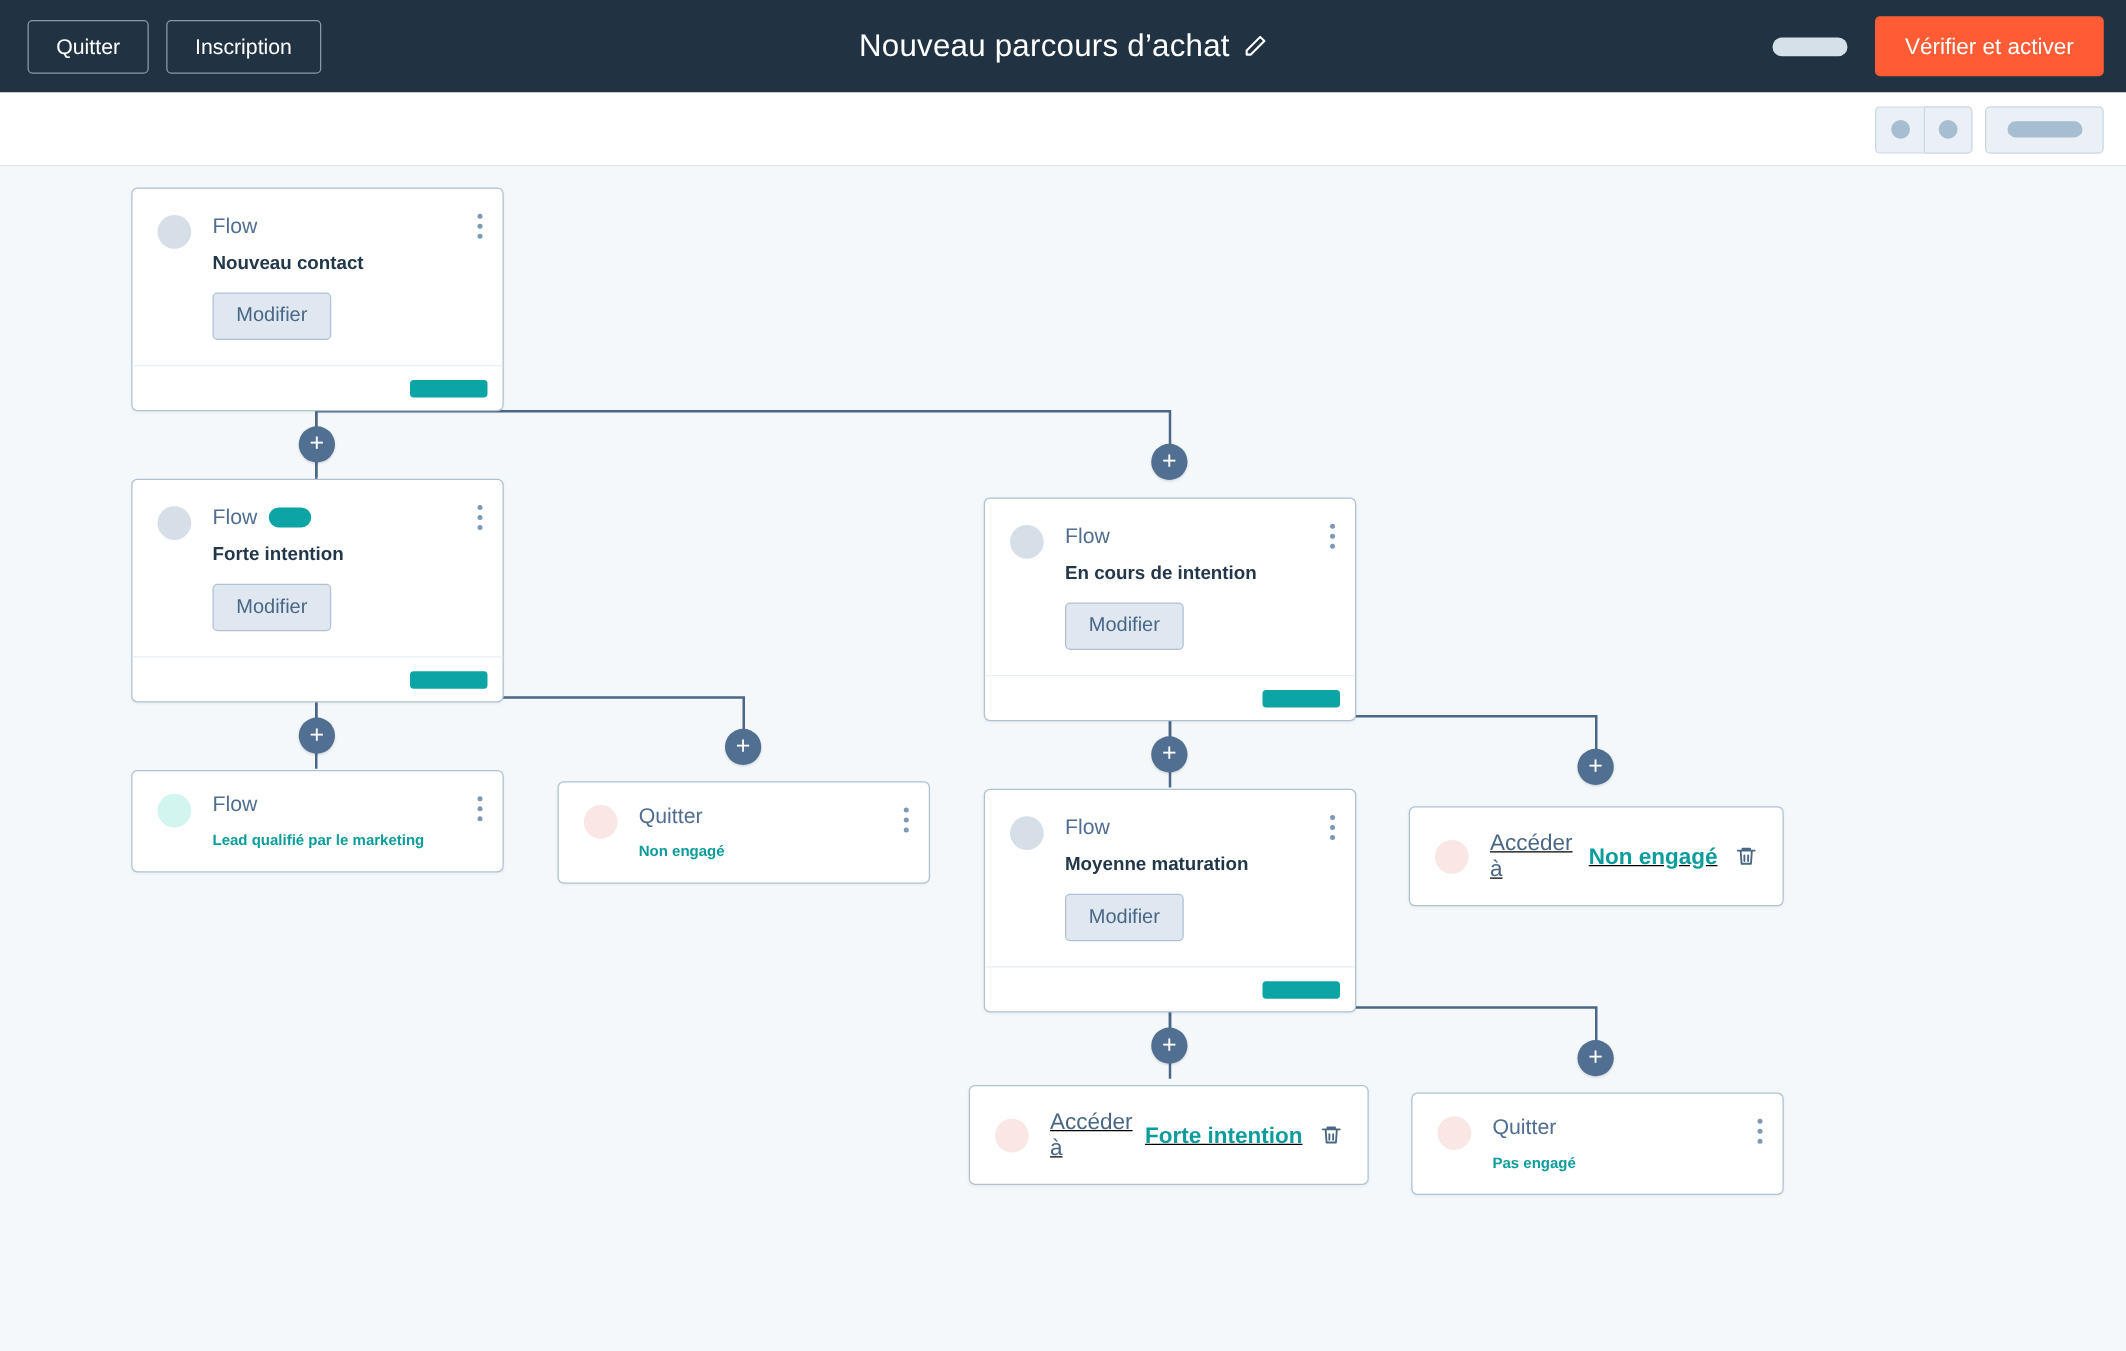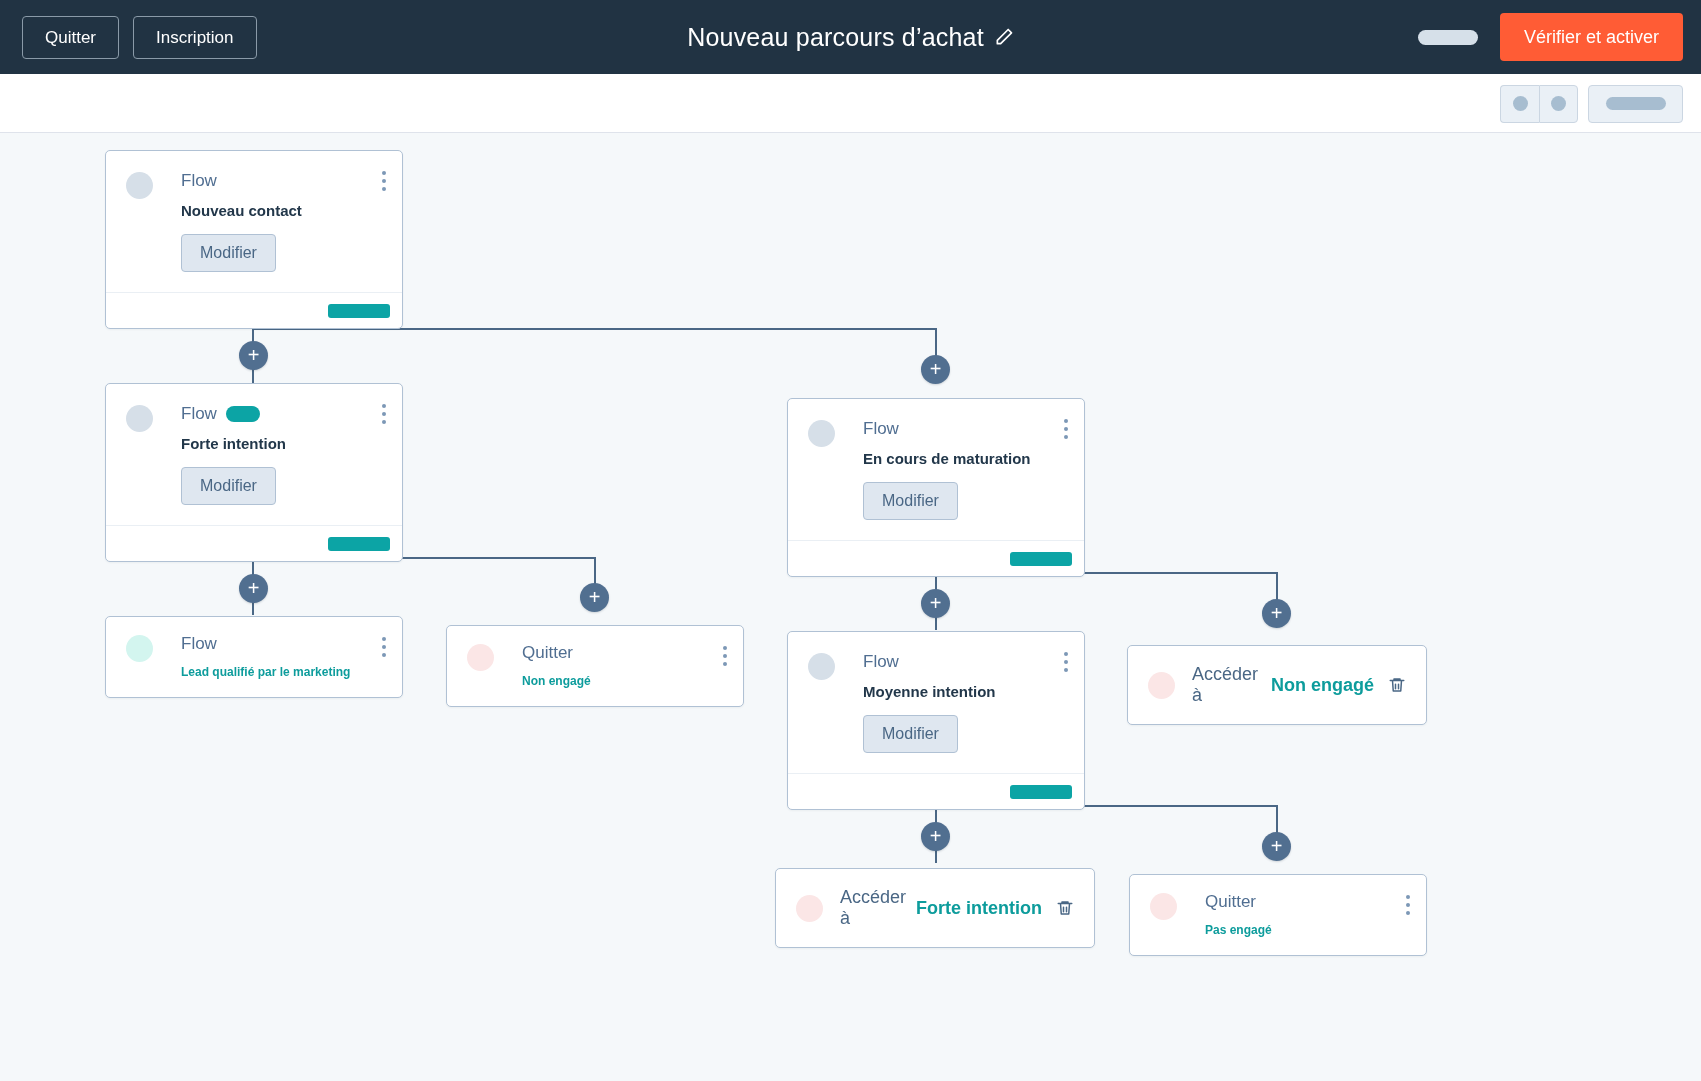--- a/index.html
+++ b/index.html
@@ -99,21 +99,21 @@
     box-shadow: 0 1px 2px rgba(33,51,67,.05);
   }
   .node-body { padding: 20px 22px 20px 20px; position: relative; }
   .node-head { display: flex; align-items: flex-start; }
   .node-circle {
     width: 27px; height: 27px; border-radius: 50%;
     background: #d6dfe8; flex: none; margin-top: 1px;
   }
   .node-circle.mint { background: #d3f5ef; }
   .node-circle.pink { background: #fbe6e6; }
-  .node-main { margin-left: 28px; }
+  .node-main { margin-left: 17px; }
   .node-kicker {
     font-size: 17px; color: #506e91; line-height: 1.2;
     display: flex; align-items: center; gap: 9px;
   }
   .kicker-badge { width: 34px; height: 16px; border-radius: 8px; background: #0ca4a5; }
   .node-title {
     font-size: 15px; font-weight: bold; color: #22374a;
     margin-top: 11px; line-height: 1.2; white-space: nowrap;
   }
   .edit-btn {
@@ -137,21 +137,21 @@
   .kebab i { width: 4px; height: 4px; border-radius: 50%; background: #7c98b6; display: block; }
 
   
   .leaf { padding: 17px 20px; }
   .leaf .node-head { align-items: flex-start; }
   .leaf-kicker { font-size: 17px; color: #506e91; line-height: 1.2; }
   .leaf-value {
     font-size: 12px; font-weight: bold; color: #0d9c9c;
     margin-top: 11px; line-height: 1.2; white-space: nowrap;
   }
-  .inline { padding: 18px 20px; }
+  .inline { padding: 18px 20px; text-decoration: underline; }
   .inline .row { display: flex; align-items: center; }
   .inline-label { font-size: 18px; color: #4a6785; margin-left: 17px; }
   .inline-value { font-size: 18px; font-weight: bold; color: #0d9c9c; margin-left: 9px; white-space: nowrap; }
   .trash-btn {
     margin-left: 14px; width: 20px; height: 20px; cursor: pointer;
     display: flex; align-items: center; justify-content: center;
   }
 
   
   .plus {
@@ -277,21 +277,21 @@
   </div>
 
   <div class="node" style="left:787px; top:265px; width:298px;">
     <div class="node-body">
       <div class="node-head">
         <div class="node-circle"></div>
         <div class="node-main">
           <div class="node-kicker">
             <span>Flow</span>
           </div>
-          <div class="node-title">En cours de maturation</div>
+          <div class="node-title">En cours de intention</div>
           <button class="edit-btn">Modifier</button>
         </div>
       </div>
       <div class="kebab">
           <i></i>
           <i></i>
           <i></i>
         </div>
     </div>
     <div class="node-footer">
@@ -300,21 +300,21 @@
   </div>
 
   <div class="node" style="left:787px; top:498px; width:298px;">
     <div class="node-body">
       <div class="node-head">
         <div class="node-circle"></div>
         <div class="node-main">
           <div class="node-kicker">
             <span>Flow</span>
           </div>
-          <div class="node-title">Moyenne intention</div>
+          <div class="node-title">Moyenne maturation</div>
           <button class="edit-btn">Modifier</button>
         </div>
       </div>
       <div class="kebab">
           <i></i>
           <i></i>
           <i></i>
         </div>
     </div>
     <div class="node-footer">

